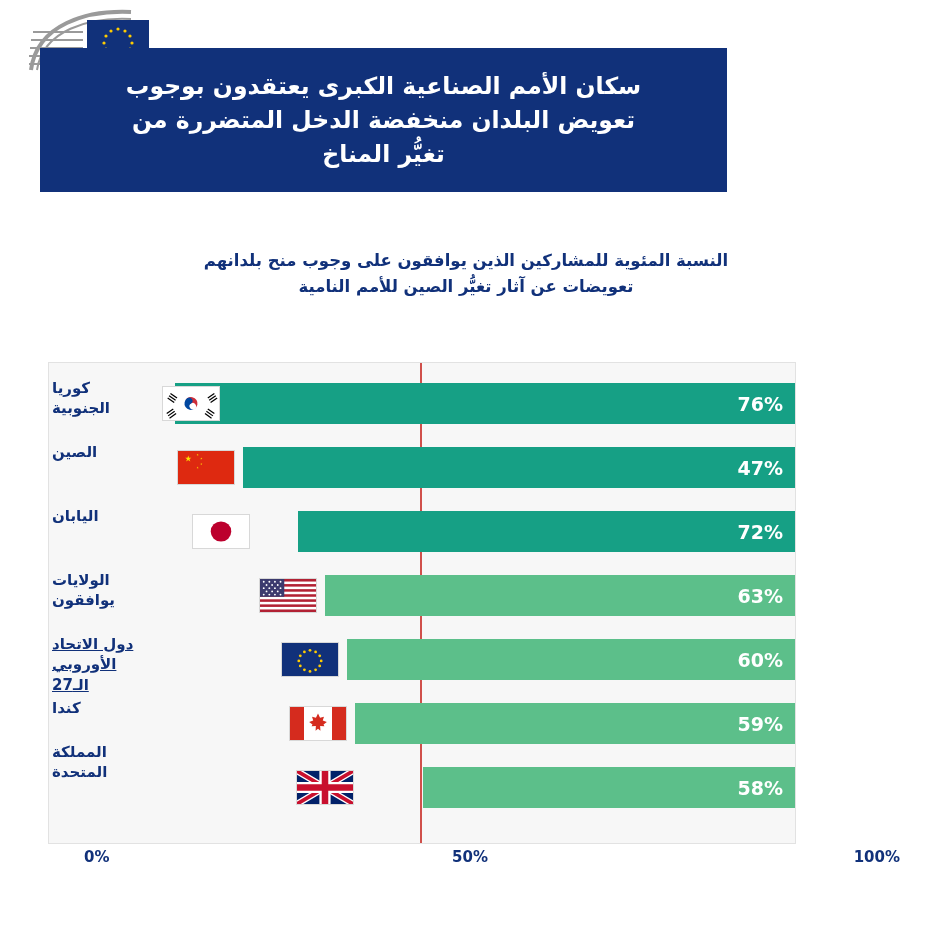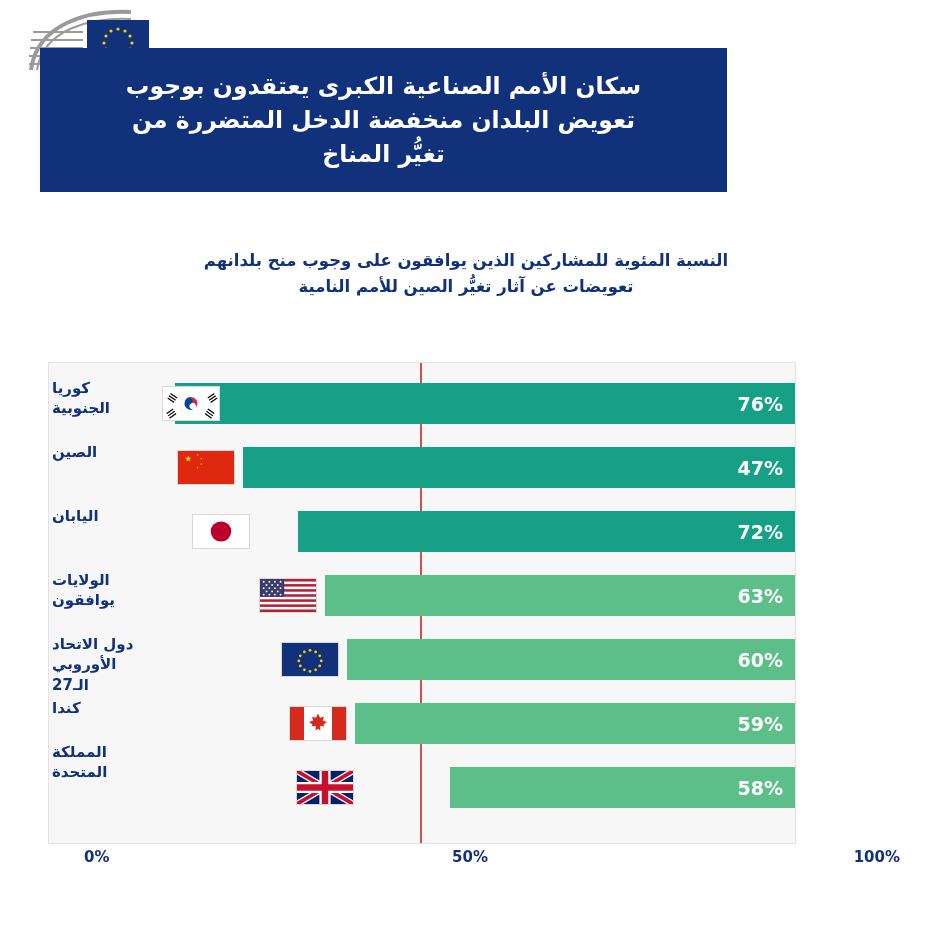--- a/index.html
+++ b/index.html
@@ -372,41 +372,41 @@
             <span class="bar-value">59%</span>
           </div>
           <div class="flag" style="right: 448.14px;"><svg viewBox="0 0 60 36" preserveAspectRatio="none" width="100%" height="100%">
         <rect width="60" height="36" fill="#fff"></rect>
         <rect width="15" height="36" fill="#d52b1e"></rect>
         <rect x="45" width="15" height="36" fill="#d52b1e"></rect>
         <path d="M30 7 l2.2 4.6 4.2-1.1 -1.3 4.3 4.4 1.6 -3.6 2.6 1 2.1 -4.6-.5 .3 5.4 -2.6-2.4 -2.6 2.4 .3-5.4 -4.6 .5 1-2.1 -3.6-2.6 4.4-1.6 -1.3-4.3 4.2 1.1z" fill="#d52b1e"></path>
       </svg></div>
         </div>
         <div class="row" style="top: 404px;">
-          <div class="bar" style="width: 345px; background: rgb(92, 191, 138);">
+          <div class="bar" style="width: 372px; background: rgb(92, 191, 138);">
             <span class="bar-value">58%</span>
           </div>
           <div class="flag" style="right: 440.68px;"><svg viewBox="0 0 60 36" preserveAspectRatio="none" width="100%" height="100%">
         <rect width="60" height="36" fill="#012169"></rect>
         <path d="M0,0 L60,36 M60,0 L0,36" stroke="#fff" stroke-width="7"></path>
         <path d="M0,0 L60,36 M60,0 L0,36" stroke="#c8102e" stroke-width="4"></path>
         <path d="M30,0 V36 M0,18 H60" stroke="#fff" stroke-width="12"></path>
         <path d="M30,0 V36 M0,18 H60" stroke="#c8102e" stroke-width="7"></path>
       </svg></div>
         </div>
       </div>
   </div>
   <div id="labels">
       <div class="cat-label" style="top: 16px;">كوريا
 الجنوبية</div>
       <div class="cat-label" style="top: 80px;">الصين</div>
       <div class="cat-label" style="top: 144px;">اليابان</div>
       <div class="cat-label" style="top: 208px;">الولايات
 يوافقون</div>
-      <div class="cat-label" style="top: 272px;">دول الاتحاد
+      <div class="cat-label" style="top: 272px; text-decoration: underline;">دول الاتحاد
 الأوروبي الـ27</div>
       <div class="cat-label" style="top: 336px;">كندا</div>
       <div class="cat-label" style="top: 380px;">المملكة
 المتحدة</div>
     </div>
 </div>
 
 <div class="axis">
   <div class="axis-tick" style="right:0;">100%</div>
   <div class="axis-tick" style="right:50%; transform:translateX(50%);text-align:center;">50%</div>

